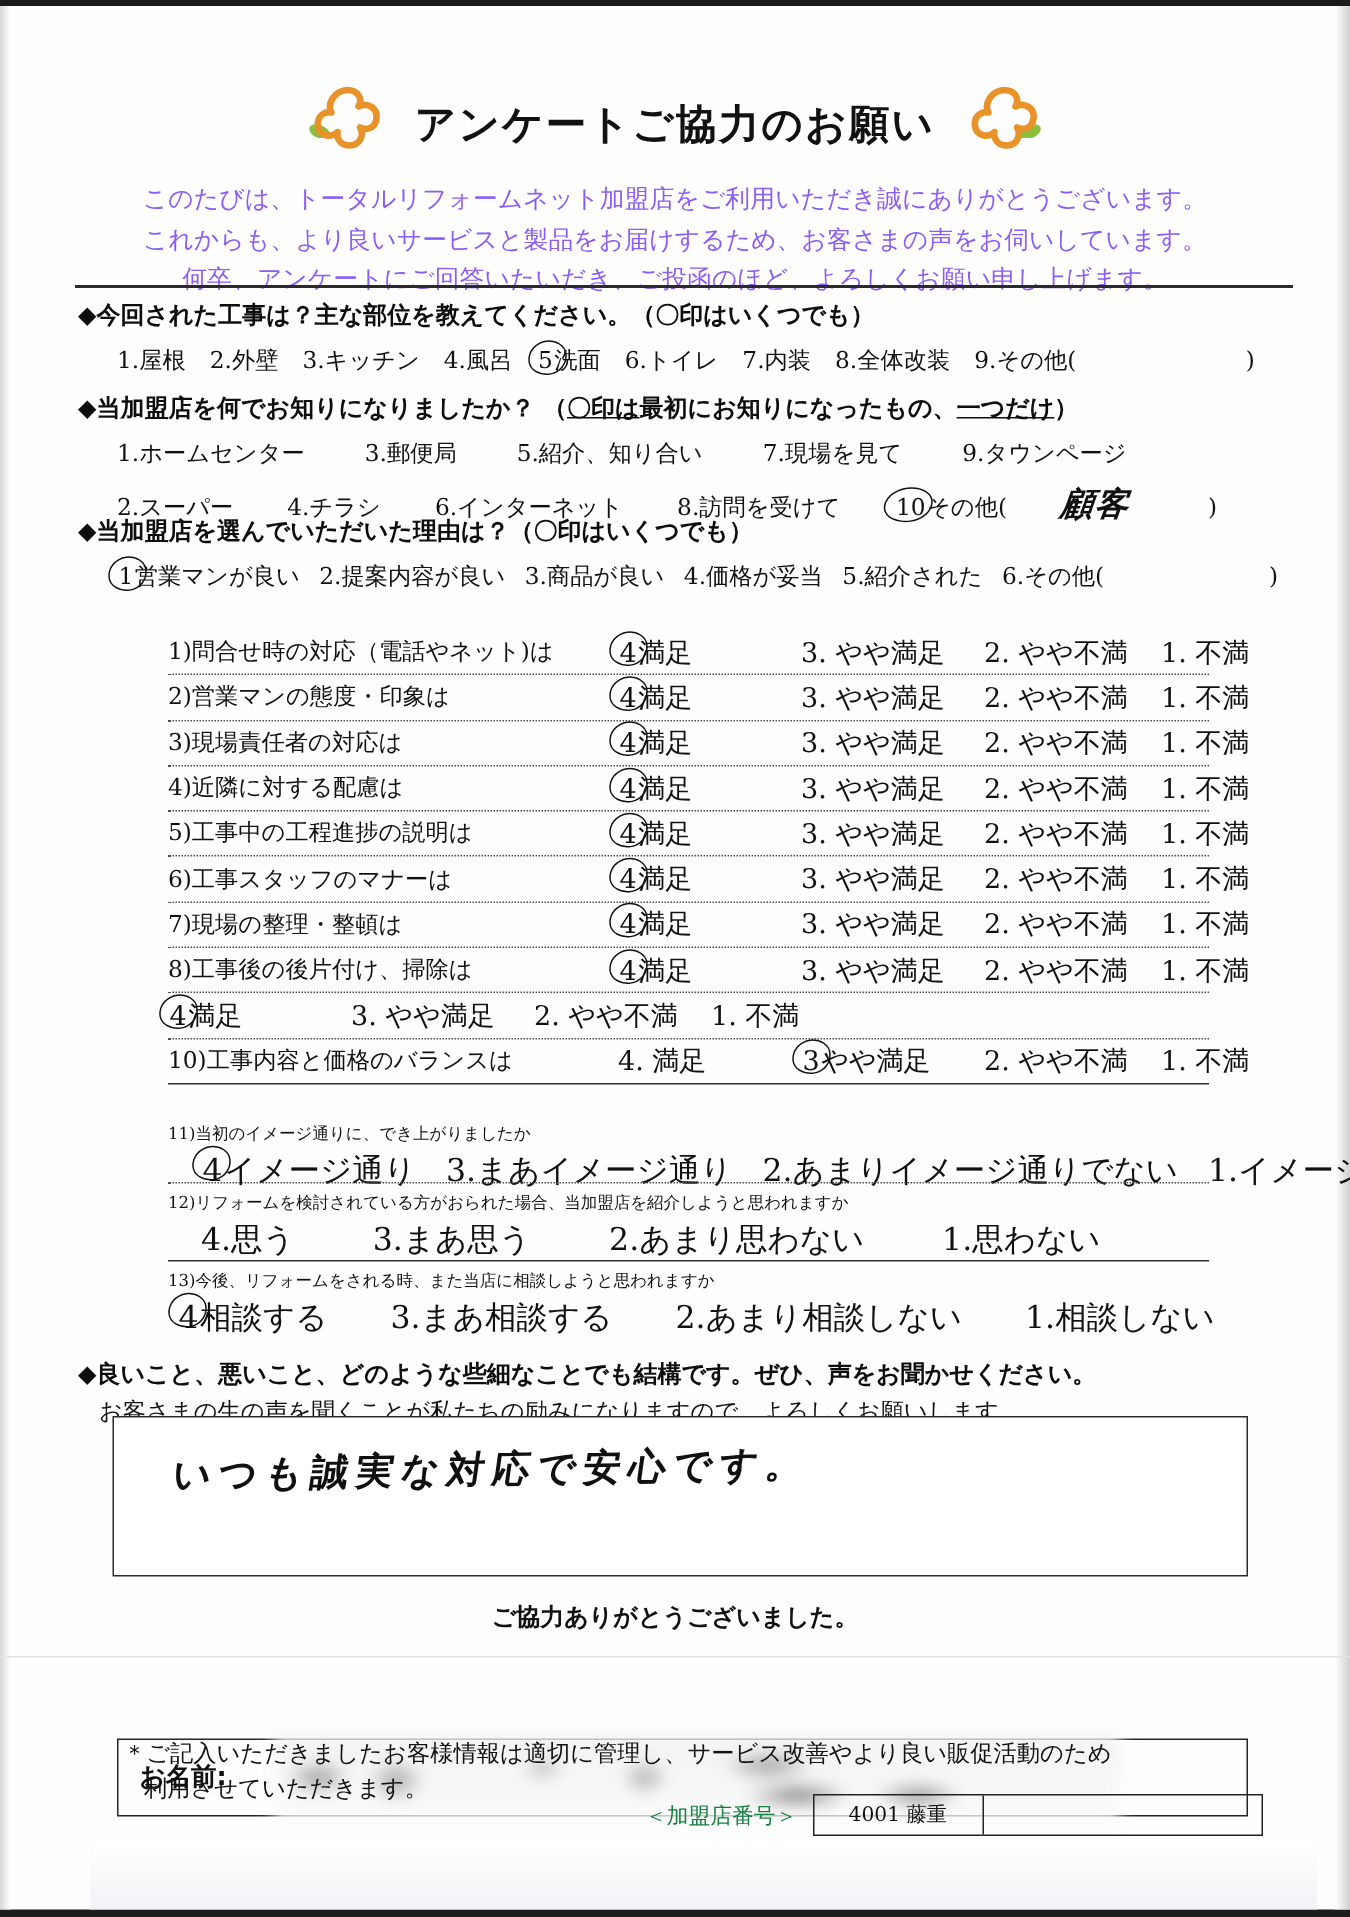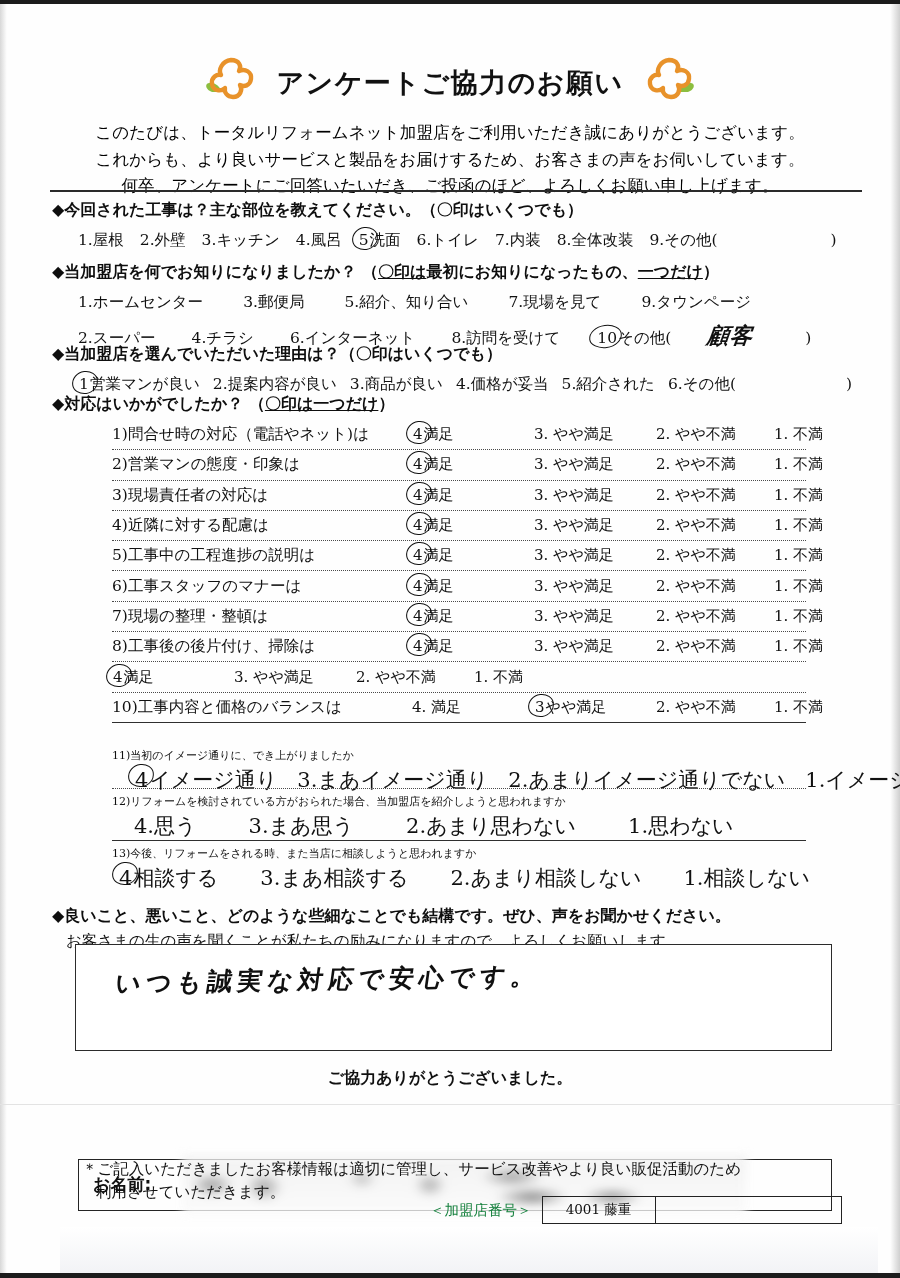--- a/index.html
+++ b/index.html
@@ -34,21 +34,21 @@
   .hdr{position:absolute;left:0;right:0;top:52px;text-align:center;}
   .hdr-title-row{display:flex;align-items:center;justify-content:center;gap:14px;}
   .title-txt{
     font-family:"DejaVu Sans","Liberation Sans",sans-serif;
     font-weight:bold;font-size:27px;letter-spacing:1.5px;color:#111;
     white-space:nowrap;
   }
   .flower{width:62px;height:62px;flex:0 0 auto;}
   .lead{margin-top:6px;}
   .lead p{
-    margin:0;font-size:16.5px;line-height:1.62;color:#000000;
+    margin:0;font-size:16.5px;line-height:1.62;color:#8b5cf6;
     font-family:"DejaVu Serif","Liberation Serif",serif;
     letter-spacing:.1px;white-space:nowrap;
   }
   .rule{position:absolute;left:50px;right:38px;top:190px;border-top:2px solid #2a2a2a;}
 
   
   .q-head{
     font-family:"DejaVu Sans","Liberation Sans",sans-serif;
     font-weight:bold;font-size:16px;color:#0e0e0e;white-space:nowrap;
   }
@@ -86,21 +86,21 @@
   .tbl{position:absolute;left:112px;top:420px;width:694px;}
   .trow{
     display:flex;align-items:center;height:29.3px;
     border-bottom:1px dotted #4a4a4a;
   }
   .trow.solid{border-bottom:1px solid #2f2f2f;}
   .tlabel{
     flex:0 0 300px;font-size:15.5px;
     font-family:"DejaVu Serif","Liberation Serif",serif;color:#111;white-space:nowrap;
   }
-  .tc{font-size:15px;font-family:"DejaVu Serif","Liberation Serif",serif;
+  .tc{font-size:18px;font-family:"DejaVu Serif","Liberation Serif",serif;
      color:#111;white-space:nowrap;}
   .c4{flex:0 0 122px;}
   .c3{flex:0 0 122px;}
   .c2{flex:0 0 118px;}
   .c1{flex:0 0 90px;}
 
   
   .qwide{position:absolute;left:112px;width:694px;}
   .qwide .qtitle{font-size:11px;font-family:"DejaVu Serif","Liberation Serif",serif;
      white-space:nowrap;color:#111;}
@@ -219,23 +219,20 @@
     </div>
 
     <div class="blk" style="left:52px;top:344px;">
       <div class="q-head">◆当加盟店を選んでいただいた理由は？（〇印はいくつでも）</div>
       <div class="opt-row" style="margin-top:9px;margin-left:26px;">
         <span id="q3opts"><span style="margin-right: 13px;"><span class="circ">1</span><span>営業マンが良い</span></span><span style="margin-right: 13px;"><span>2.</span><span>提案内容が良い</span></span><span style="margin-right: 13px;"><span>3.</span><span>商品が良い</span></span><span style="margin-right: 13px;"><span>4.</span><span>価格が妥当</span></span><span style="margin-right: 13px;"><span>5.</span><span>紹介された</span></span><span style="margin-right: 13px;"><span>6.</span><span>その他(</span></span></span>
         <span style="display:inline-block;width:92px;"></span><span>)</span>
       </div>
     </div>
 
-    <div class="blk" style="left:52px;top:394px;">
-      <div class="q-head"><span>◆対応はいかがでしたか？ （</span><span class="u">〇印は一つだけ</span><span>）</span></div>
-    </div>
 
     <div class="tbl" id="ratings-table">
         <div class="trow">
           <div class="tlabel">1)問合せ時の対応（電話やネット)は</div>
           <div class="tc c4"><span class="circ">4</span><span>満足</span></div>
           <div class="tc c3"><span>3.</span><span> やや満足</span></div>
           <div class="tc c2"><span>2.</span><span> やや不満</span></div>
           <div class="tc c1"><span>1.</span><span> 不満</span></div>
         </div>
         <div class="trow">

